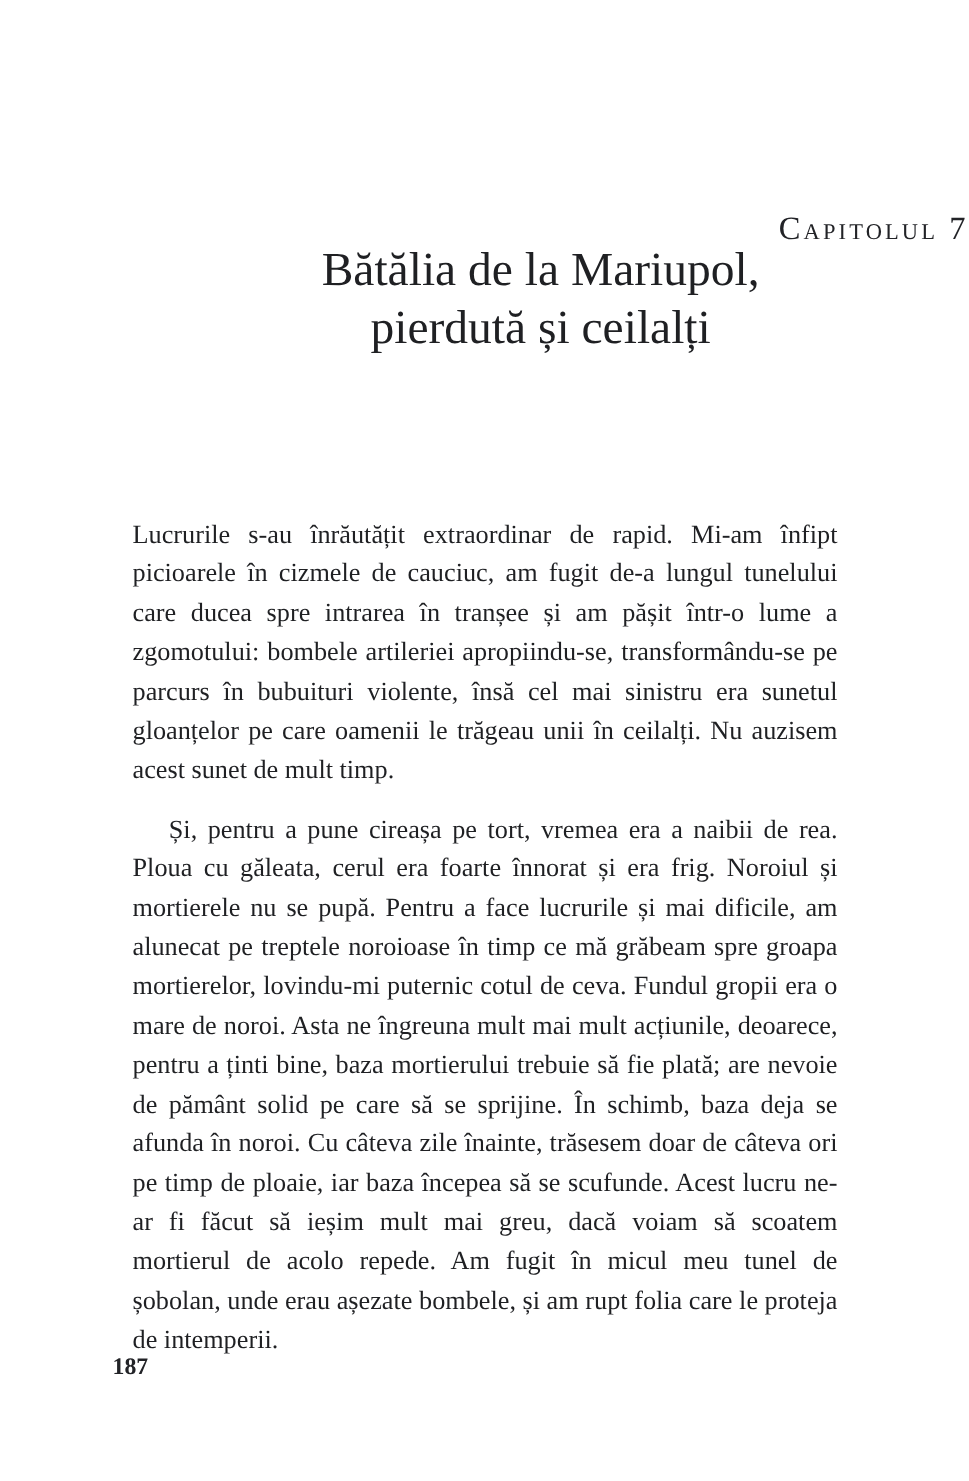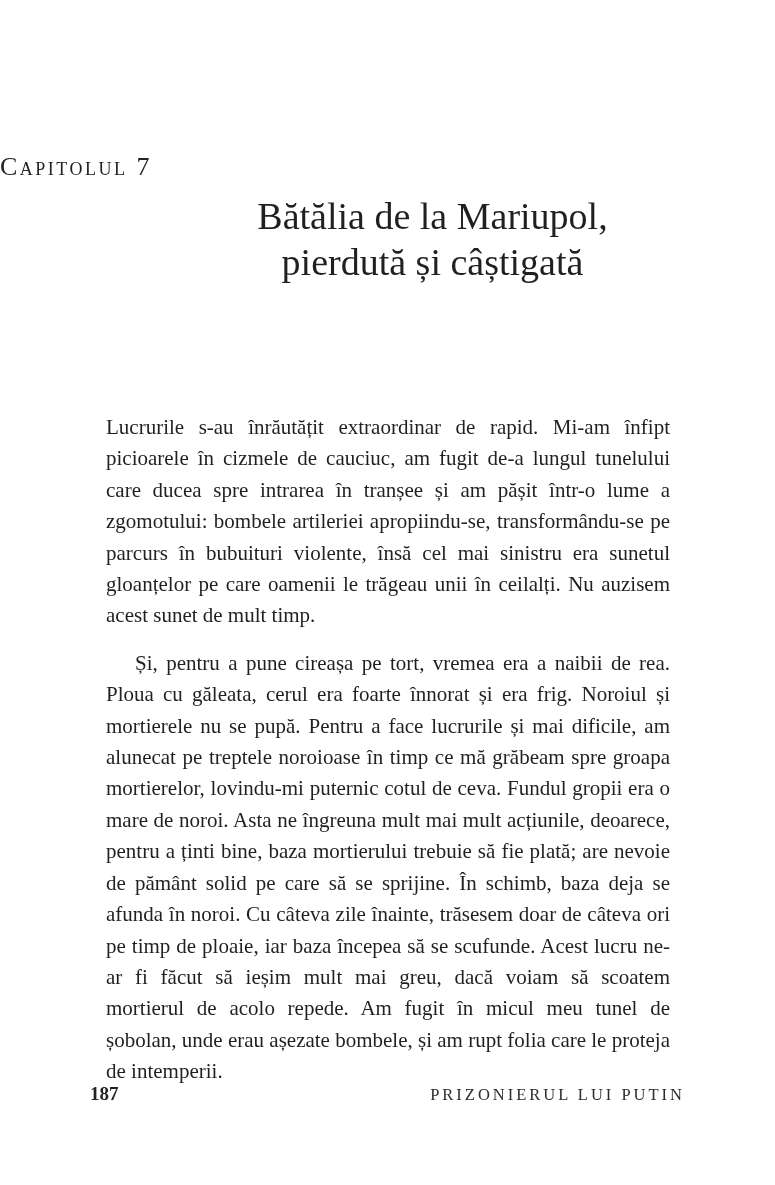--- a/index.html
+++ b/index.html
@@ -12,24 +12,24 @@
     width: 775px;
     height: 1185px;
     background: #ffffff;
     font-family: "Liberation Serif", "DejaVu Serif", serif;
     color: #1f2023;
     overflow: hidden;
     box-sizing: border-box;
   }
   .chapter-head {
     position: absolute;
-    top: 152px;
+    top: 168px;
     left: 0;
     width: 100%;
-    text-align: left;
+    text-align: right;
     font-variant: small-caps;
     font-size: 26px;
     letter-spacing: 2.5px;
     color: #222327;
   }
   .chapter-title {
     position: absolute;
     top: 193px;
     left: 0;
     width: 100%;
@@ -81,26 +81,25 @@
 </style>
 </head>
 <body>
 
 <div class="page">
 
   <div class="chapter-head">Capitolul 7</div>
 
   <h1 class="chapter-title">
     <span>Bătălia de la Mariupol,</span><br>
-    <span>pierdută și câștigată</span>
+    <span>pierdută și ceilalți</span>
   </h1>
 
   <div class="body-text">
     <p>Lucrurile s-au înrăutățit extraordinar de rapid. Mi-am înfipt picioarele în cizmele de cauciuc, am fugit de-a lungul tunelului care ducea spre intrarea în tranșee și am pășit într-o lume a zgomotului: bombele artileriei apropiindu-se, transformându-se pe parcurs în bubuituri violente, însă cel mai sinistru era sunetul gloanțelor pe care oamenii le trăgeau unii în ceilalți. Nu auzisem acest sunet de mult timp.</p>
     <p class="indented">Și, pentru a pune cireașa pe tort, vremea era a naibii de rea. Ploua cu găleata, cerul era foarte înnorat și era frig. Noroiul și mortierele nu se pupă. Pentru a face lucrurile și mai dificile, am alunecat pe treptele noroioase în timp ce mă grăbeam spre groapa mortierelor, lovindu-mi puternic cotul de ceva. Fundul gropii era o mare de noroi. Asta ne îngreuna mult mai mult acțiunile, deoarece, pentru a ținti bine, baza mortierului trebuie să fie plată; are nevoie de pământ solid pe care să se sprijine. În schimb, baza deja se afunda în noroi. Cu câteva zile înainte, trăsesem doar de câteva ori pe timp de ploaie, iar baza începea să se scufunde. Acest lucru ne-ar fi făcut să ieșim mult mai greu, dacă voiam să scoatem mortierul de acolo repede. Am fugit în micul meu tunel de șobolan, unde erau așezate bombele, și am rupt folia care le proteja de intemperii.</p>
   </div>
 
   <div class="page-footer">
     <span class="folio">187</span>
-    <span class="running-title">PRIZONIERUL LUI PUTIN</span>
   </div>
 
 </div>
 
 </body></html>

